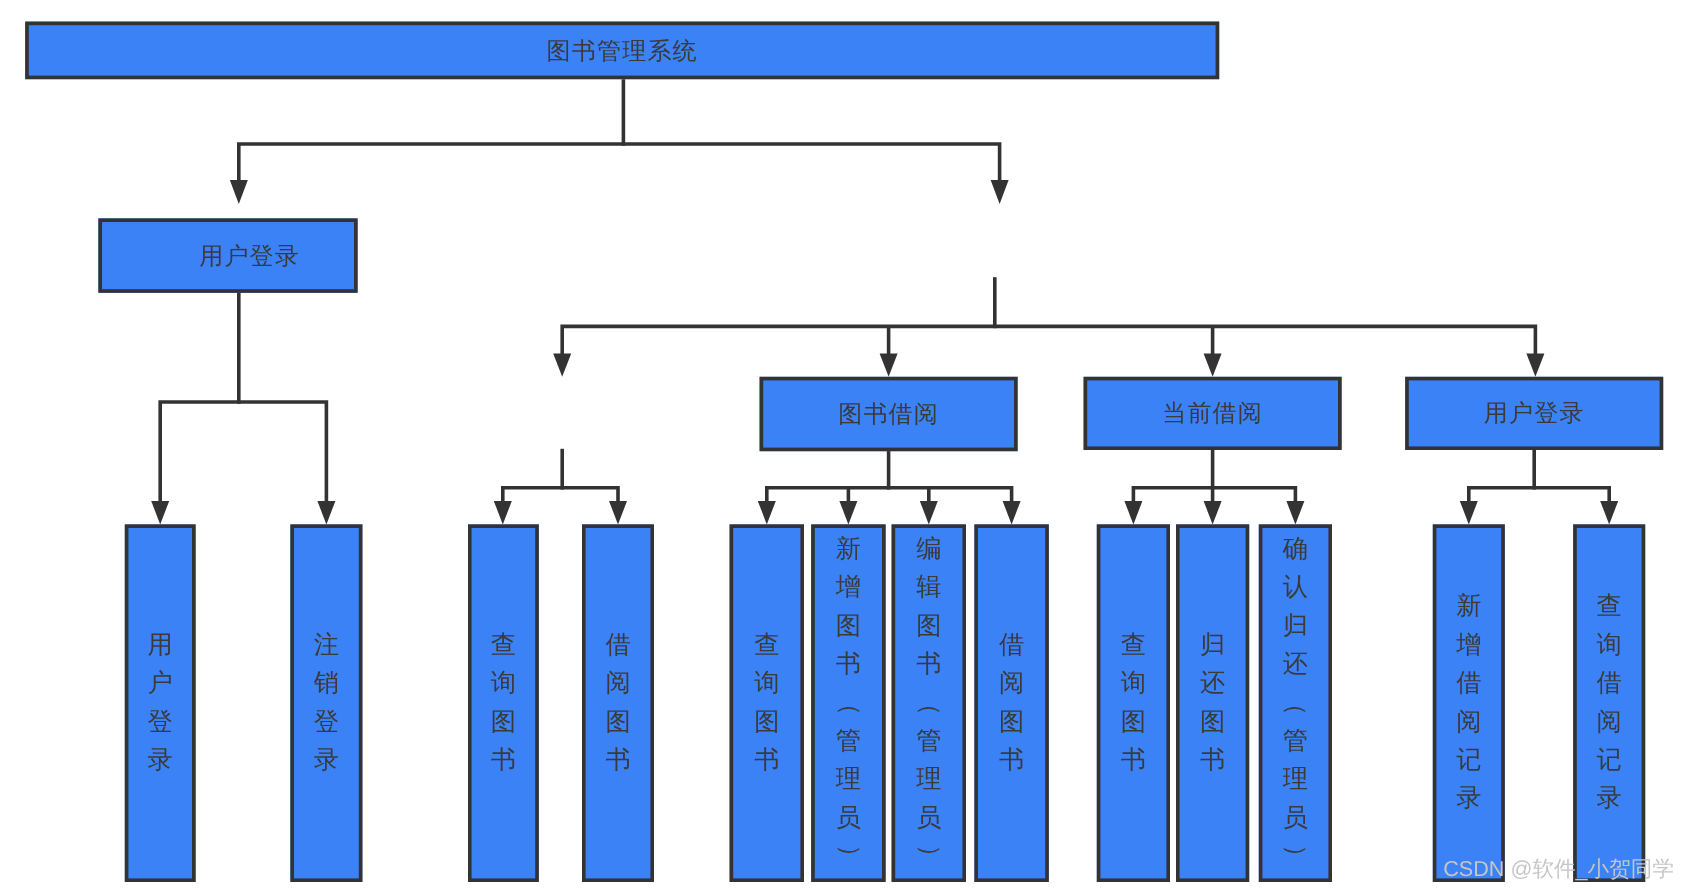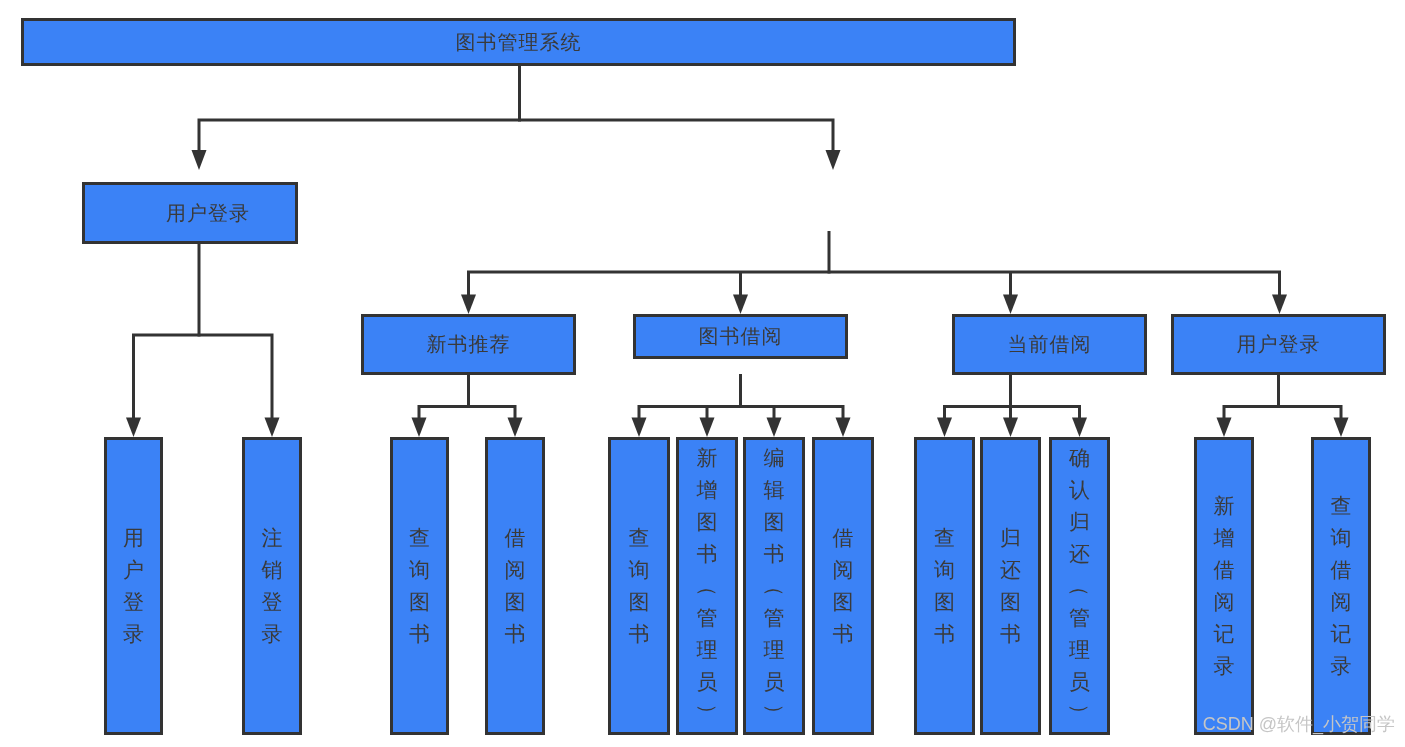--- a/index.html
+++ b/index.html
@@ -102,27 +102,24 @@
   </svg>
 
   <div class="box hbox root-box" style="left:21px;top:18px;width:995px;height:48px;">
     <span>图书管理系统</span>
   </div>
 
   <div class="box hbox" style="left:82px;top:182px;width:216px;height:62px;padding-left:36px;">
     <span>用户登录</span>
   </div>
 
-  <div class="box hbox" style="left:361px;top:314px;width:215px;height:61px;">
-    <span>新书推荐</span>
-  </div>
-  <div class="box hbox" style="left:633px;top:314px;width:215px;height:45px;">
+  <div class="box hbox" style="left:633px;top:314px;width:215px;height:62px;">
     <span>图书借阅</span>
   </div>
-  <div class="box hbox" style="left:952px;top:314px;width:195px;height:61px;">
+  <div class="box hbox" style="left:903px;top:314px;width:215px;height:61px;">
     <span>当前借阅</span>
   </div>
   <div class="box hbox" style="left:1171px;top:314px;width:215px;height:61px;">
     <span>用户登录</span>
   </div>
 
   <div class="box vbox" style="left:104px;top:437px;width:59px;height:298px;">
     <span>
         <span class="vchar">用</span>
         <span class="vchar">户</span>

